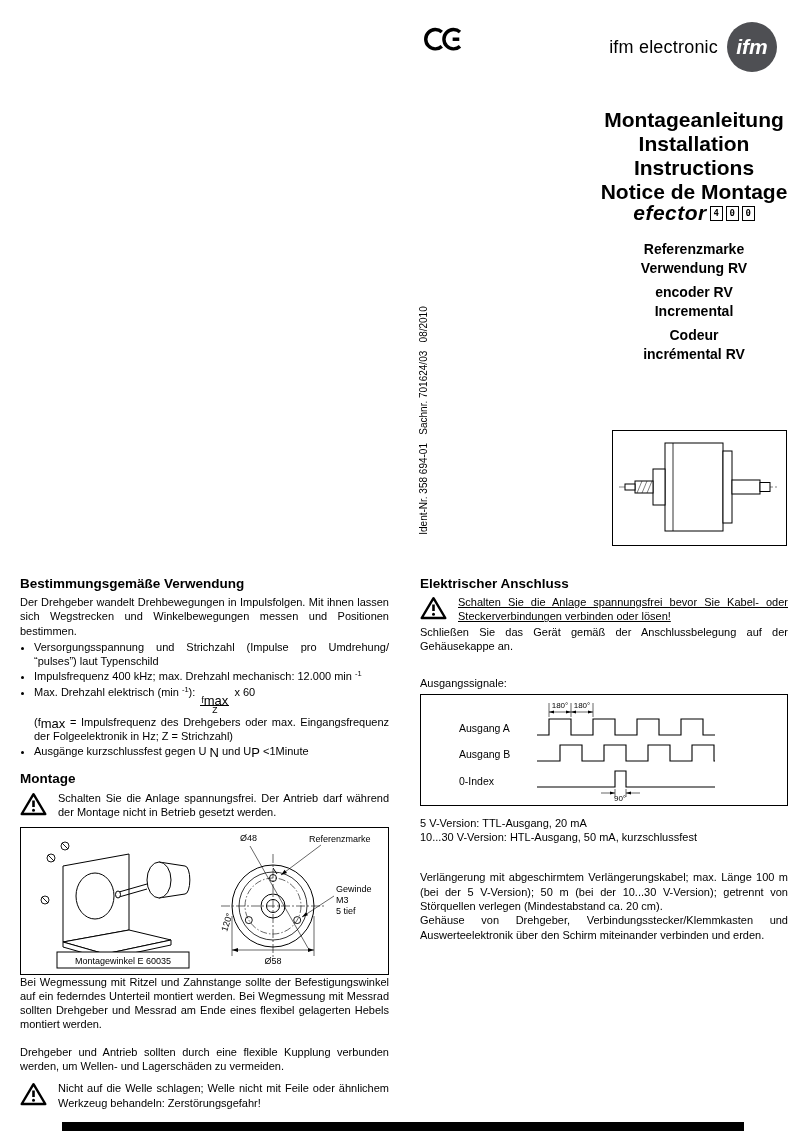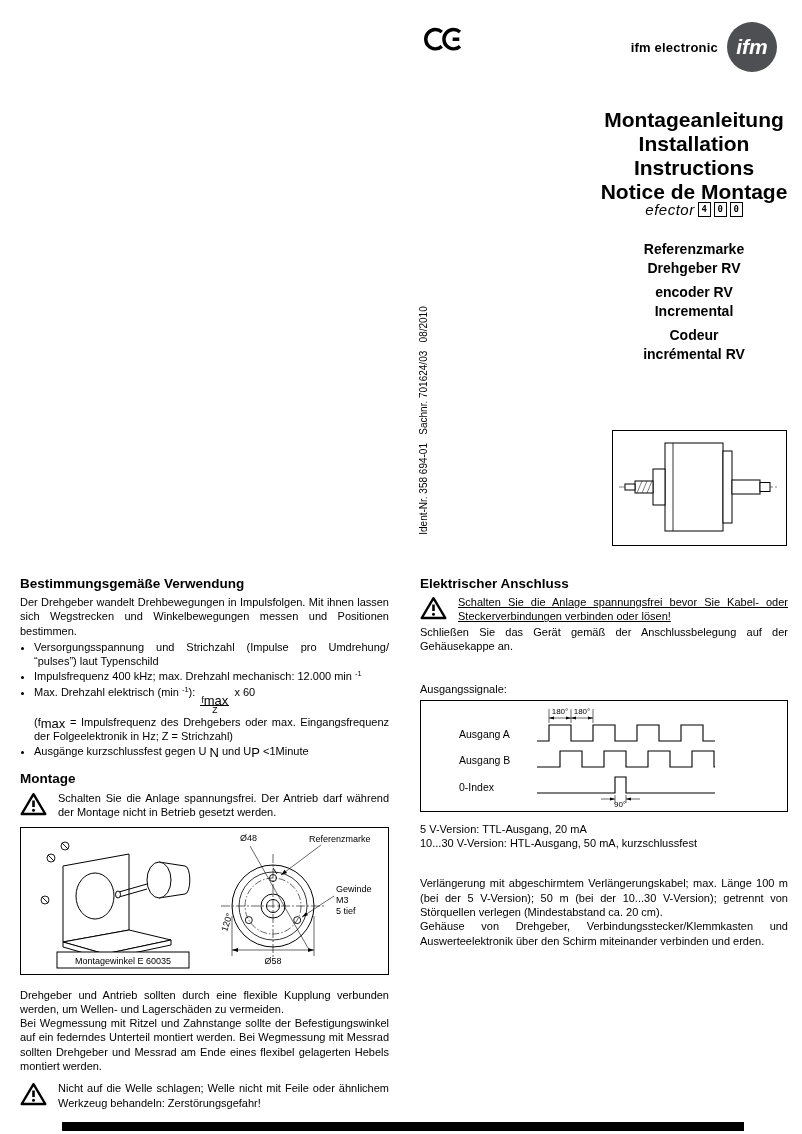--- a/index.html
+++ b/index.html
@@ -14,27 +14,27 @@
   sup{font-size:7.5px;vertical-align:4px;line-height:0;}
   sub{font-size:13px;vertical-align:-2px;line-height:0;}
   .warnrow{display:flex;margin-top:5px;}
   .warnicon{flex:0 0 30px;padding-top:1px;margin-right:8px;}
   .warnrow p{flex:1;}
   .figure{border:1px solid #000;background:#fff;overflow:hidden;}
   .figure svg{display:block;}
   .frac{display:inline-flex;flex-direction:column;align-items:center;font-size:8.5px;line-height:1.05;vertical-align:-7px;margin:0 2px;}
   .frac .num{border-bottom:1px solid #000;padding:0 1px;}
   .brandrow{display:flex;align-items:center;gap:9px;}
-  .brandname{font-size:13px;font-weight:bold;letter-spacing:0.2px;}
+  .brandname{font-size:18px;font-weight:normal;letter-spacing:0.2px;}
   .ifmlogo{width:50px;height:50px;border-radius:50%;background:#4e4f53;display:flex;align-items:center;justify-content:center;}
   .ifmlogo span{color:#fff;font-weight:bold;font-style:italic;font-size:21px;}
   .doctitles{width:210px;text-align:center;}
   .doctitles div{font-size:21px;font-weight:bold;line-height:24px;}
   .efector{display:flex;align-items:center;justify-content:center;gap:3px;}
-  .efname{font-size:15px;font-weight:normal;font-style:italic;letter-spacing:0.5px;}
+  .efname{font-size:21px;font-weight:bold;font-style:italic;letter-spacing:0.5px;}
   .efd{display:inline-block;width:11px;height:13px;border:1.5px solid #000;font-size:9px;font-weight:bold;line-height:13px;text-align:center;font-family:"DejaVu Sans Mono",monospace;}
   .products{width:210px;text-align:center;}
   .products .grp{margin-bottom:5px;}
   .products .line{font-size:14px;font-weight:bold;line-height:19px;}
   .identtext{font-size:10px;white-space:pre;transform:rotate(-90deg);transform-origin:center;text-align:center;}
   .versionline{text-align:left;}
   .footerbar{position:absolute;background:#000;}
   svg text{font-family:"Liberation Sans","DejaVu Sans",sans-serif;fill:#000;}
 </style>
 </head>
@@ -66,21 +66,21 @@
   <div class="abs efector" style="left:589px;top:201px;width:210px;">
     <span class="efname">efector</span>
     <span class="efd">4</span>
     <span class="efd">0</span>
     <span class="efd">0</span>
   </div>
 
   <div class="abs products" style="left:589px;top:240px;">
     <div class="grp">
       <div class="line">Referenzmarke</div>
-      <div class="line">Drehgeber RV</div>
+      <div class="line">Verwendung RV</div>
     </div>
     <div class="grp">
       <div class="line">encoder RV</div>
       <div class="line">Incremental</div>
     </div>
     <div class="grp">
       <div class="line">Codeur</div>
       <div class="line">incrémental RV</div>
     </div>
   </div>
@@ -195,22 +195,22 @@
           <line x1="211" y1="88" x2="211" y2="128"></line>
           <line x1="293" y1="88" x2="293" y2="128"></line>
           <line x1="211" y1="122" x2="293" y2="122"></line>
         </g>
         <polygon points="211,122 217,120 217,124" fill="#000"></polygon>
         <polygon points="293,122 287,120 287,124" fill="#000"></polygon>
         <text x="252" y="136" text-anchor="middle" font-size="9">Ø58</text>
       </svg>
     </div>
 
+    <p>Bei Wegmessung mit Ritzel und Zahnstange sollte der Befestigungswinkel auf ein federndes Unterteil montiert werden. Bei Wegmessung mit Messrad sollten Drehgeber und Messrad am Ende eines flexibel gelagerten Hebels montiert werden.</p>
     <p style="margin-top:13px;">Drehgeber und Antrieb sollten durch eine flexible Kupplung verbunden werden, um Wellen- und Lagerschäden zu vermeiden.</p>
-    <p>Bei Wegmessung mit Ritzel und Zahnstange sollte der Befestigungswinkel auf ein federndes Unterteil montiert werden. Bei Wegmessung mit Messrad sollten Drehgeber und Messrad am Ende eines flexibel gelagerten Hebels montiert werden.</p>
 
     <div class="warnrow" style="margin-top:8px;">
       <span class="warnicon">
         <svg width="27" height="24" viewBox="0 0 27 24">
           <path d="M13.5 2.2 L25.3 22 H1.7 Z" fill="#fff" stroke="#000" stroke-width="2.4" stroke-linejoin="round"></path>
           <line x1="13.5" y1="8.5" x2="13.5" y2="15" stroke="#000" stroke-width="2.6"></line>
           <circle cx="13.5" cy="18.3" r="1.5" fill="#000"></circle>
         </svg>
       </span>
       <p>Nicht auf die Welle schlagen; Welle nicht mit Feile oder ähnlichem Werkzeug behandeln: Zerstörungsgefahr!</p>
@@ -224,21 +224,21 @@
         <svg width="27" height="24" viewBox="0 0 27 24">
           <path d="M13.5 2.2 L25.3 22 H1.7 Z" fill="#fff" stroke="#000" stroke-width="2.4" stroke-linejoin="round"></path>
           <line x1="13.5" y1="8.5" x2="13.5" y2="15" stroke="#000" stroke-width="2.6"></line>
           <circle cx="13.5" cy="18.3" r="1.5" fill="#000"></circle>
         </svg>
       </span>
       <p>Schalten Sie die Anlage spannungsfrei bevor Sie Kabel- oder Steckerverbindungen verbinden oder lösen!</p>
     </div>
     <p style="margin-top:1px;">Schließen Sie das Gerät gemäß der Anschlussbelegung auf der Gehäusekappe an.</p>
 
-    <p class="versionline" style="margin-top:28px;">Ausgangssignale:</p>
+    <p class="versionline" style="margin-top:22px;">Ausgangssignale:</p>
     <div class="figure" style="margin-top:4px;height:110px;">
       <svg width="366" height="108" viewBox="0 0 366 108">
         <g font-size="10.5">
           <text x="38" y="37">Ausgang A</text>
           <text x="38" y="63">Ausgang B</text>
           <text x="38" y="90">0-Index</text>
         </g>
         <g fill="none" stroke="#000" stroke-width="1.1">
           <path d="M116 40 h12 v-16 h22 v16 h22 v-16 h22 v16 h22 v-16 h22 v16 h22 v-16 h22 v16 h12"></path>
           <path d="M116 66 h23 v-16 h22 v16 h22 v-16 h22 v16 h22 v-16 h22 v16 h22 v-16 h22 v16 h1"></path>

